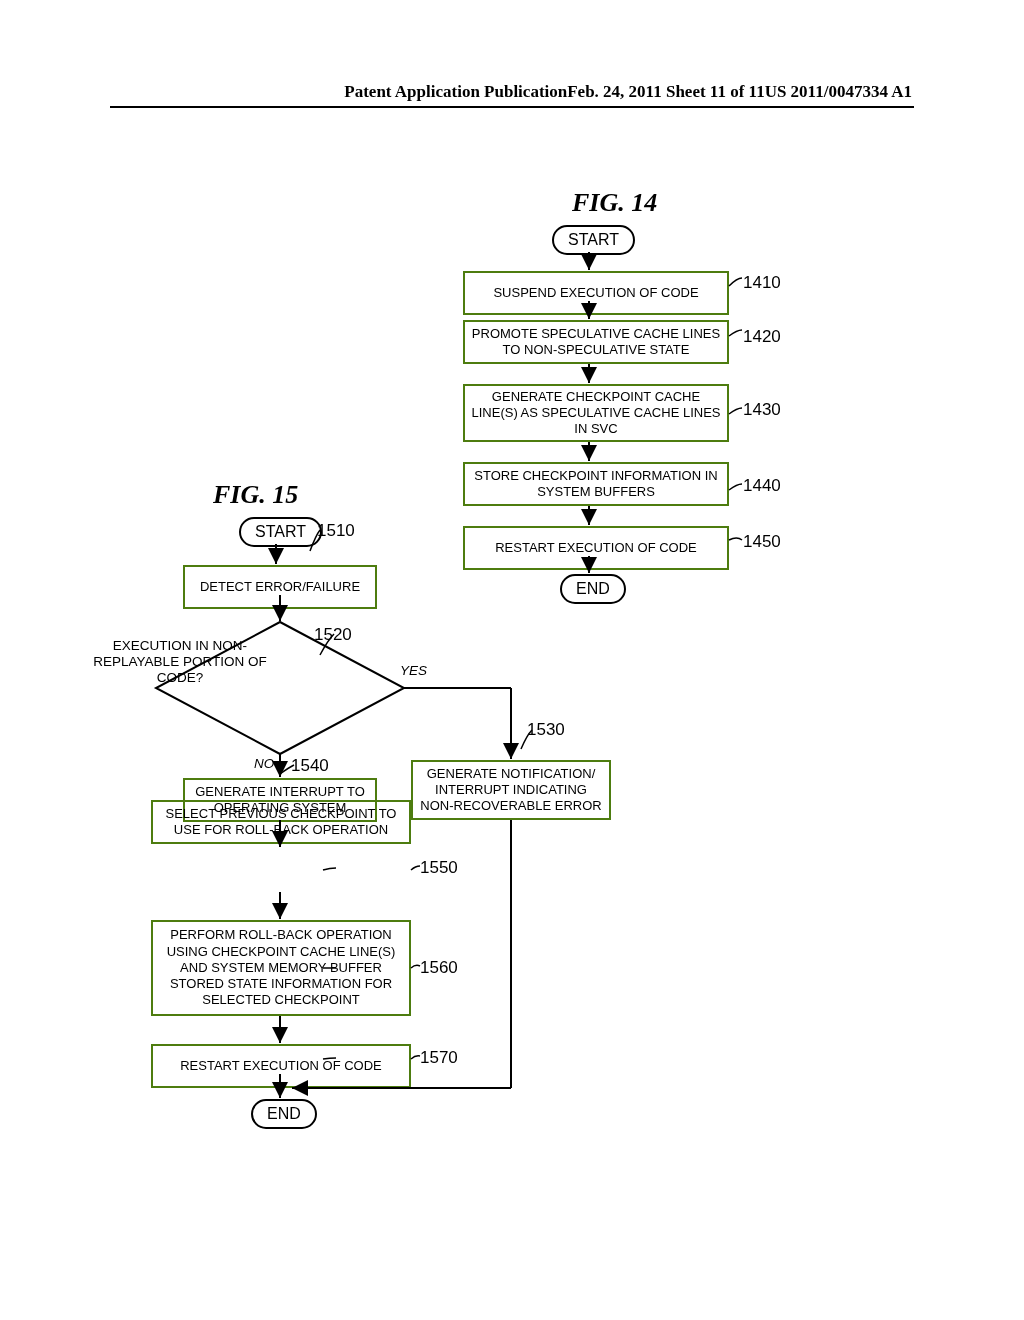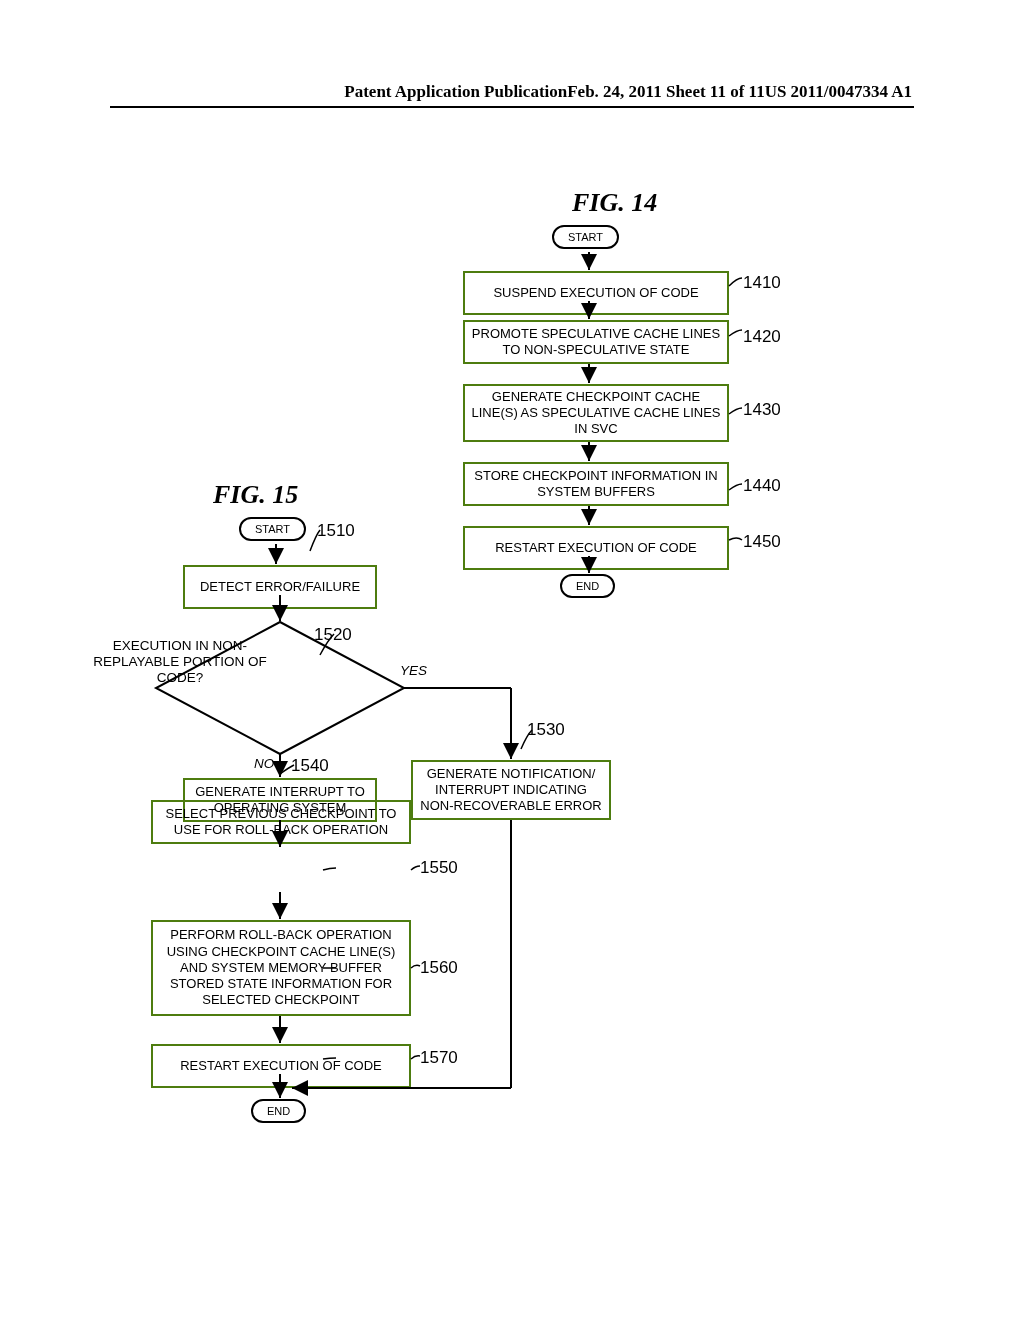--- a/index.html
+++ b/index.html
@@ -32,21 +32,21 @@
     font-size: 26px;
     font-style: italic;
     font-weight: bold;
     font-family: "Times New Roman", serif;
   }
   .term {
     position: absolute;
     border: 2px solid #000;
     border-radius: 18px;
     font-family: Arial, sans-serif;
-    font-size: 11px;
+    font-size: 16px;
     text-align: right;
     padding: 4px 14px;
   }
   .box {
     position: absolute;
     border: 2px solid #4d7c0f;
     font-family: Arial, sans-serif;
     font-size: 13px;
     text-align: center;
     display: flex;

